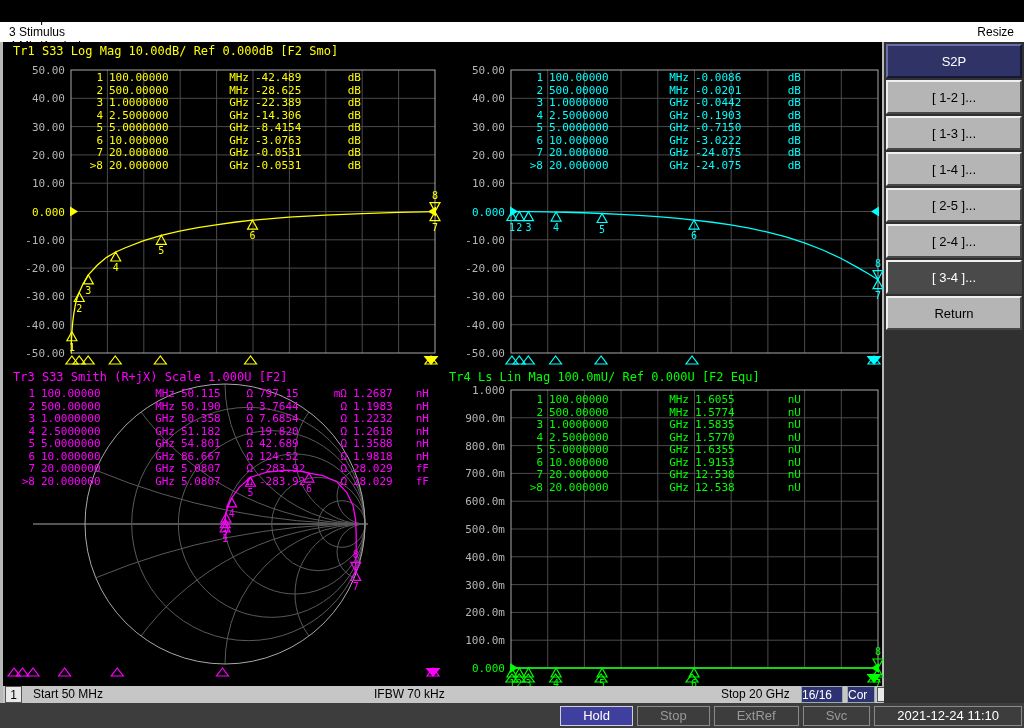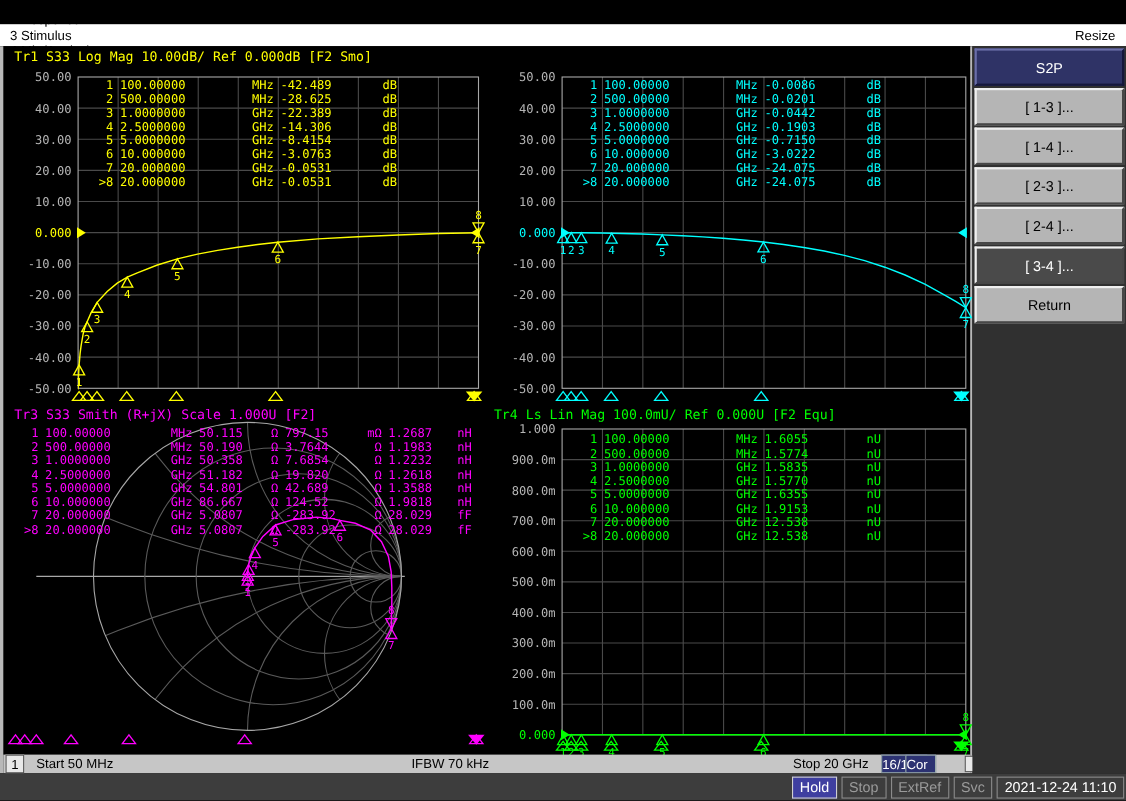--- a/index.html
+++ b/index.html
@@ -37,21 +37,21 @@
   .sbtn.active{background:#4a4a4a;color:#fff;}
   .chanbar{position:absolute;left:0;top:644px;width:879px;height:17px;background:#c6c6c6;
            color:#000;font-size:12px;font-family:"Liberation Sans",sans-serif;}
   .chanbar .abs{position:absolute;top:0;height:17px;line-height:17px;}
   .chbox{border:1px solid #555;background:#e8e8e8;text-align:center;}
   .badge{background:#2c3272;color:#fff;text-align:left;border:1px solid #9aa;}
   .bottombar{position:absolute;left:0;top:703px;width:1024px;height:25px;background:#3d3d3d;
              display:flex;align-items:center;justify-content:flex-end;
              font-family:"Liberation Sans",sans-serif;font-size:13px;}
   .bbox{height:20px;line-height:18px;text-align:center;border:1px solid #8a8a8a;
-        color:#9a9a9a;margin-right:4px;padding:0 6px;}
+        color:#9a9a9a;margin-right:4px;padding:0 22px;}
   .bbox.hold{background:#3f3fa0;color:#fff;border-color:#d0d0d0;}
   .bbox.date{color:#fff;margin-right:2px;}
 </style>
 </head>
 <body>
 
 <div class="app">
   <div class="menubar">
     <span id="menu-items" style="display: flex; flex-direction: column;">
         <span class="mi">1 Active Ch/Trace</span>
@@ -328,30 +328,31 @@
         </svg>
         <div class="mtable" style="left: 72px; top: 26px; color: rgb(0, 255, 0);"><div class="mrow"><span class="cell-r" style="width: 26px;">1</span><span class="cell-u" style="width: 112px;">100.00000</span><span class="cell-r" style="width: 34px;">MHz</span><span class="cell-u" style="width: 86px;">1.6055</span><span class="cell-r" style="width: 26px;">nU</span></div><div class="mrow"><span class="cell-r" style="width: 26px;">2</span><span class="cell-u" style="width: 112px;">500.00000</span><span class="cell-r" style="width: 34px;">MHz</span><span class="cell-u" style="width: 86px;">1.5774</span><span class="cell-r" style="width: 26px;">nU</span></div><div class="mrow"><span class="cell-r" style="width: 26px;">3</span><span class="cell-u" style="width: 112px;">1.0000000</span><span class="cell-r" style="width: 34px;">GHz</span><span class="cell-u" style="width: 86px;">1.5835</span><span class="cell-r" style="width: 26px;">nU</span></div><div class="mrow"><span class="cell-r" style="width: 26px;">4</span><span class="cell-u" style="width: 112px;">2.5000000</span><span class="cell-r" style="width: 34px;">GHz</span><span class="cell-u" style="width: 86px;">1.5770</span><span class="cell-r" style="width: 26px;">nU</span></div><div class="mrow"><span class="cell-r" style="width: 26px;">5</span><span class="cell-u" style="width: 112px;">5.0000000</span><span class="cell-r" style="width: 34px;">GHz</span><span class="cell-u" style="width: 86px;">1.6355</span><span class="cell-r" style="width: 26px;">nU</span></div><div class="mrow"><span class="cell-r" style="width: 26px;">6</span><span class="cell-u" style="width: 112px;">10.000000</span><span class="cell-r" style="width: 34px;">GHz</span><span class="cell-u" style="width: 86px;">1.9153</span><span class="cell-r" style="width: 26px;">nU</span></div><div class="mrow"><span class="cell-r" style="width: 26px;">7</span><span class="cell-u" style="width: 112px;">20.000000</span><span class="cell-r" style="width: 34px;">GHz</span><span class="cell-u" style="width: 86px;">12.538</span><span class="cell-r" style="width: 26px;">nU</span></div><div class="mrow"><span class="cell-r" style="width: 26px;">&gt;8</span><span class="cell-u" style="width: 112px;">20.000000</span><span class="cell-r" style="width: 34px;">GHz</span><span class="cell-u" style="width: 86px;">12.538</span><span class="cell-r" style="width: 26px;">nU</span></div></div>
       </div>
 
     <div class="chanbar">
       <div class="abs chbox" style="left:2px;width:17px;">1</div>
       <div class="abs" style="left:30px;">Start 50 MHz</div>
       <div class="abs" style="left:371px;">IFBW 70 kHz</div>
       <div class="abs" style="left:718px;">Stop 20 GHz</div>
       <div class="abs badge" style="left:798px;width:42px;">16/16</div>
-      <div class="abs badge" style="left:820px;width:28px;">Cor</div>
+      <div class="abs badge" style="left:844px;width:28px;">Cor</div>
       <div class="abs chbox" style="left:874px;width:12px;height:15px;top:1px;"></div>
     </div>
   </div>
 
   <div class="sidebar" id="sidebar">
       <div class="sbtn title">S2P</div>
+      <div class="sbtn">[ 1-2 ]...</div>
       <div class="sbtn">[ 1-3 ]...</div>
       <div class="sbtn">[ 1-4 ]...</div>
-      <div class="sbtn">[ 2-3 ]...</div>
+      <div class="sbtn">[ 2-5 ]...</div>
       <div class="sbtn">[ 2-4 ]...</div>
       <div class="sbtn active">[ 3-4 ]...</div>
       <div class="sbtn">Return</div>
     </div>
 
   <div class="bottombar">
     <div class="bbox hold">Hold</div>
     <div class="bbox">Stop</div>
     <div class="bbox">ExtRef</div>
     <div class="bbox">Svc</div>

